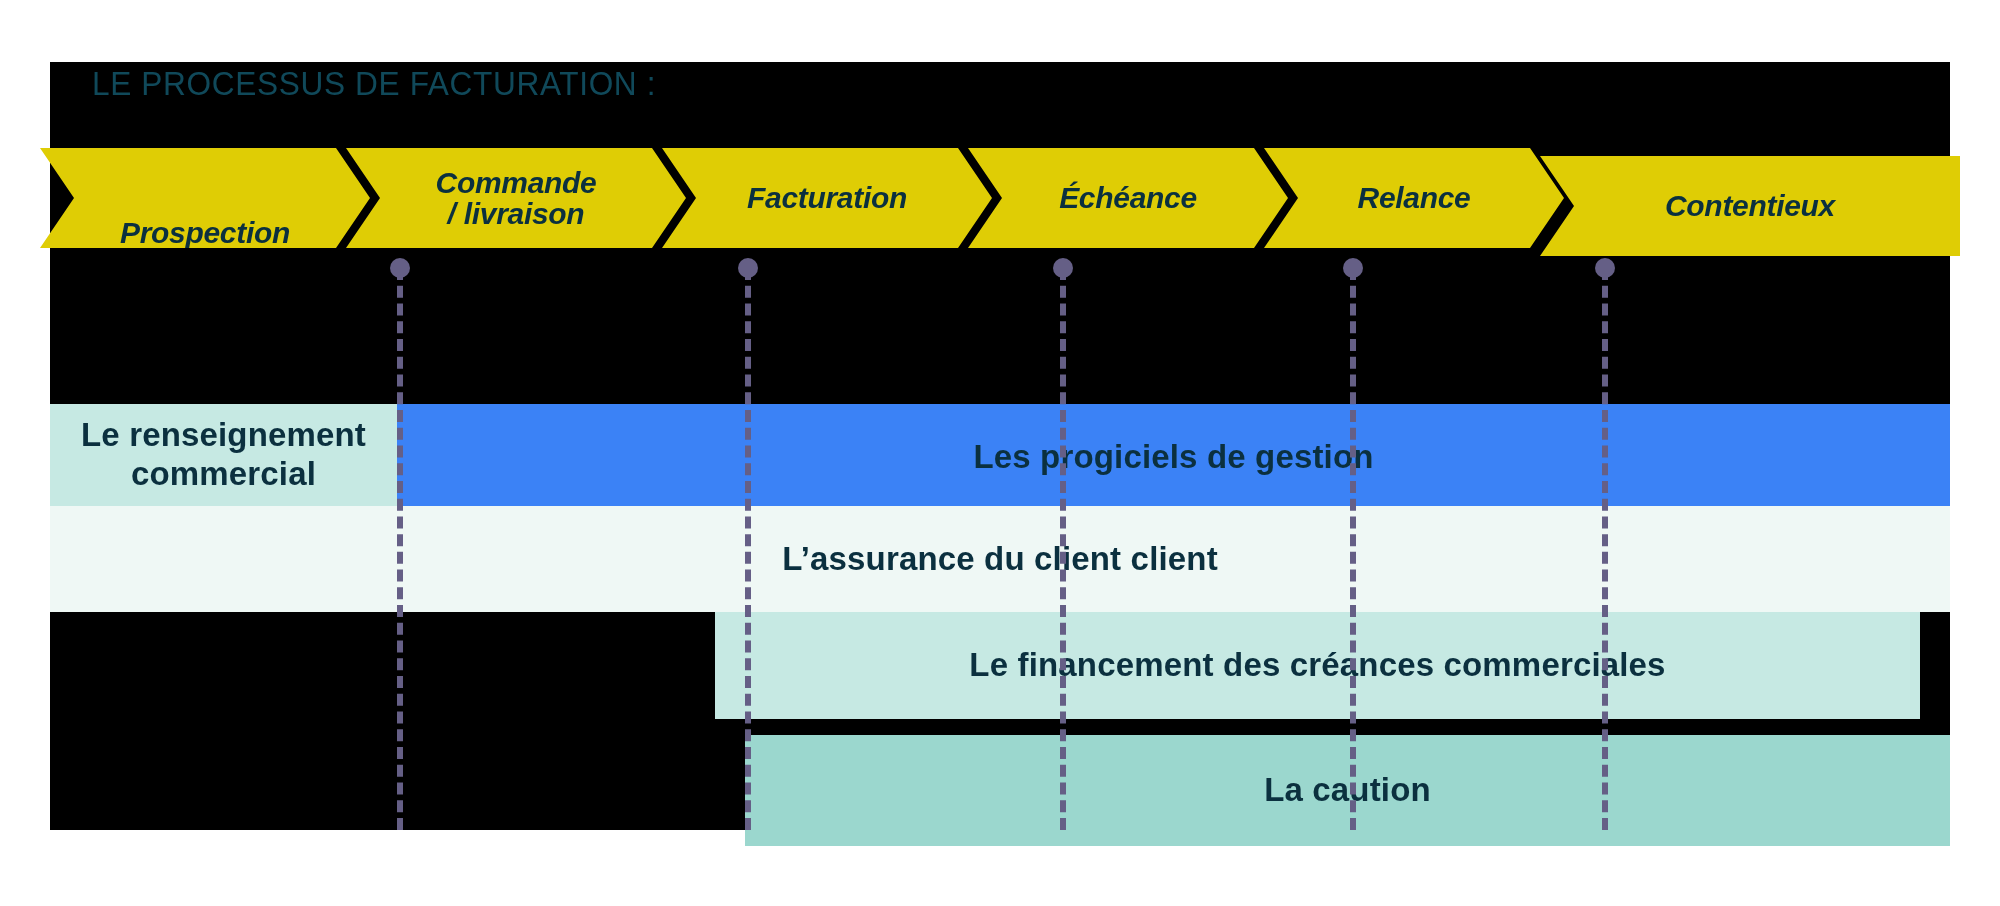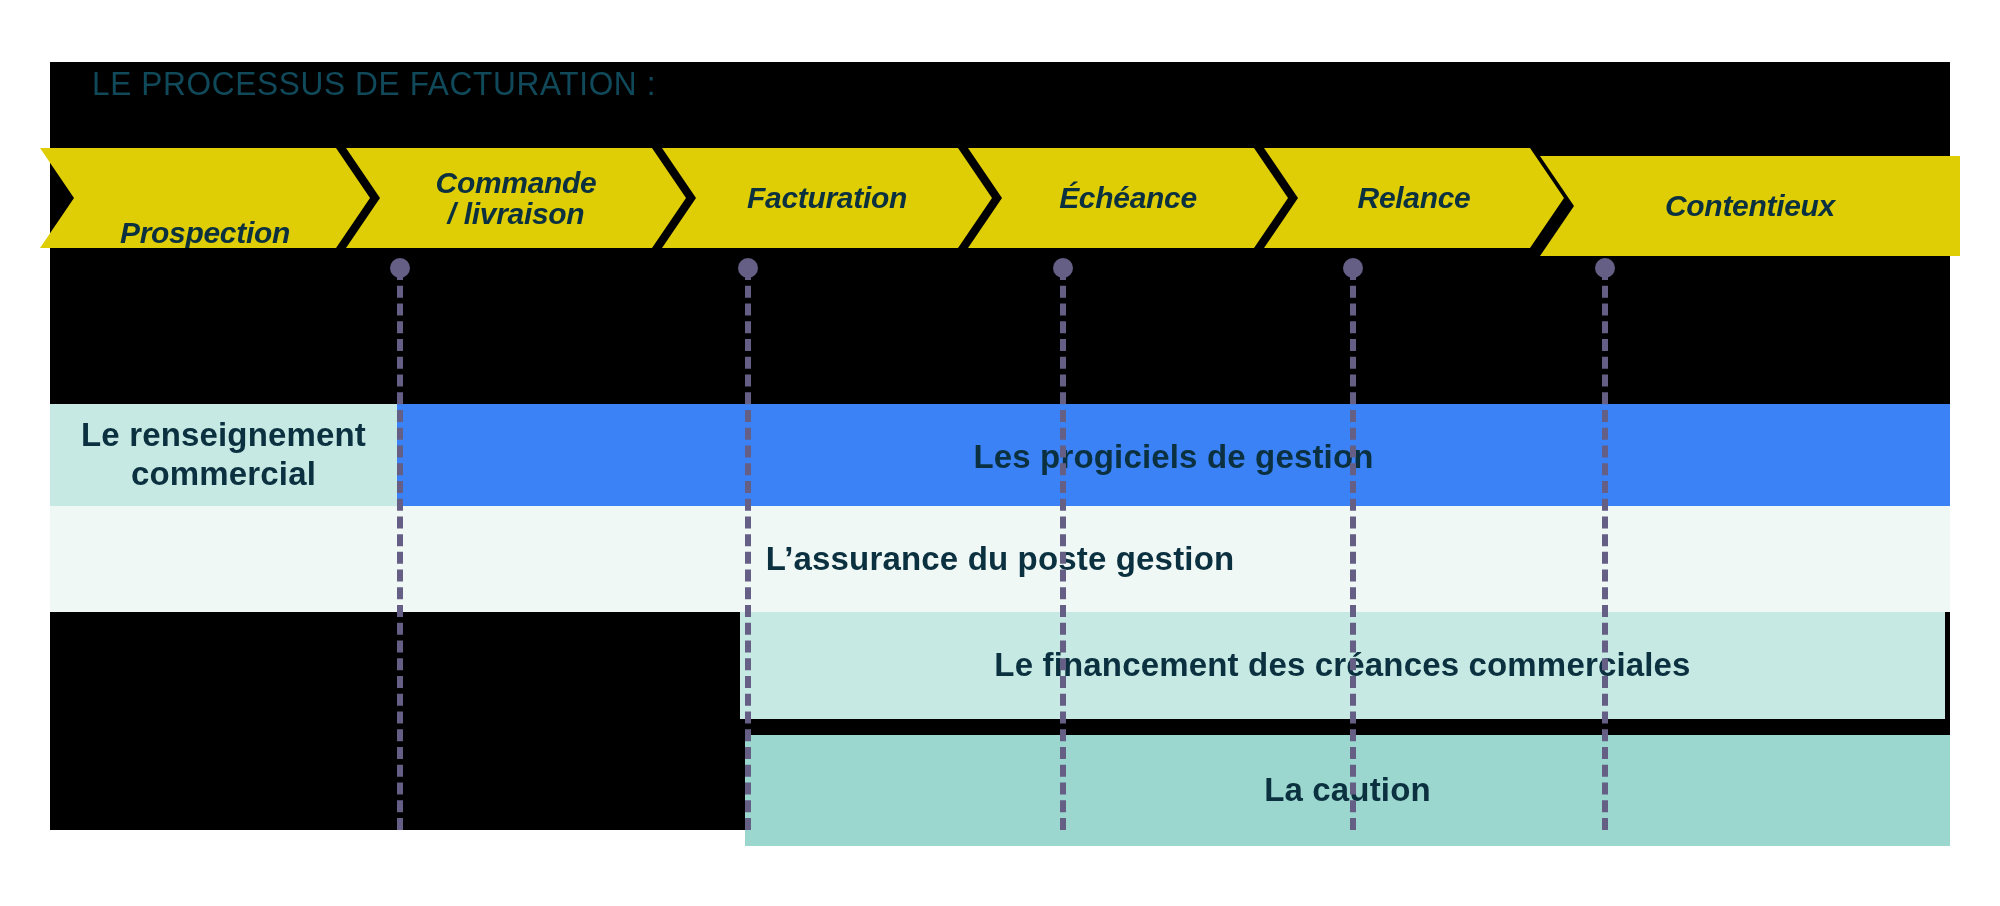--- a/index.html
+++ b/index.html
@@ -146,24 +146,24 @@
   <div class="band" style="left:50px; top:404px; width:347px; height:102px; background:#c6e9e3;justify-content:center;">
     <span class="band-label">Le renseignement
 commercial</span>
   </div>
 
   <div class="band" style="left:397px; top:404px; width:1553px; height:106px; background:#3b82f6;">
     <span class="band-label">Les progiciels de gestion</span>
   </div>
 
   <div class="band" style="left:50px; top:506px; width:1900px; height:106px; background:#eff8f5;">
-    <span class="band-label">L’assurance du poste gestion</span>
+    <span class="band-label">L’assurance du client client</span>
   </div>
 
-  <div class="band" style="left:740px; top:612px; width:1205px; height:107px; background:#c6e9e3;">
+  <div class="band" style="left:715px; top:612px; width:1205px; height:107px; background:#c6e9e3;">
     <span class="band-label">Le financement des créances commerciales</span>
   </div>
 
   <div class="band" style="left:745px; top:719px; width:1205px; height:111px; background:#9bd7ce;margin-top:16px;">
     <span class="band-label">La caution</span>
   </div>
 
   <div class="connector-dot" style="left:390px; top:258px;"></div>
   <div class="connector" style="left:397px; top:268px; height:562px;"></div>
 

